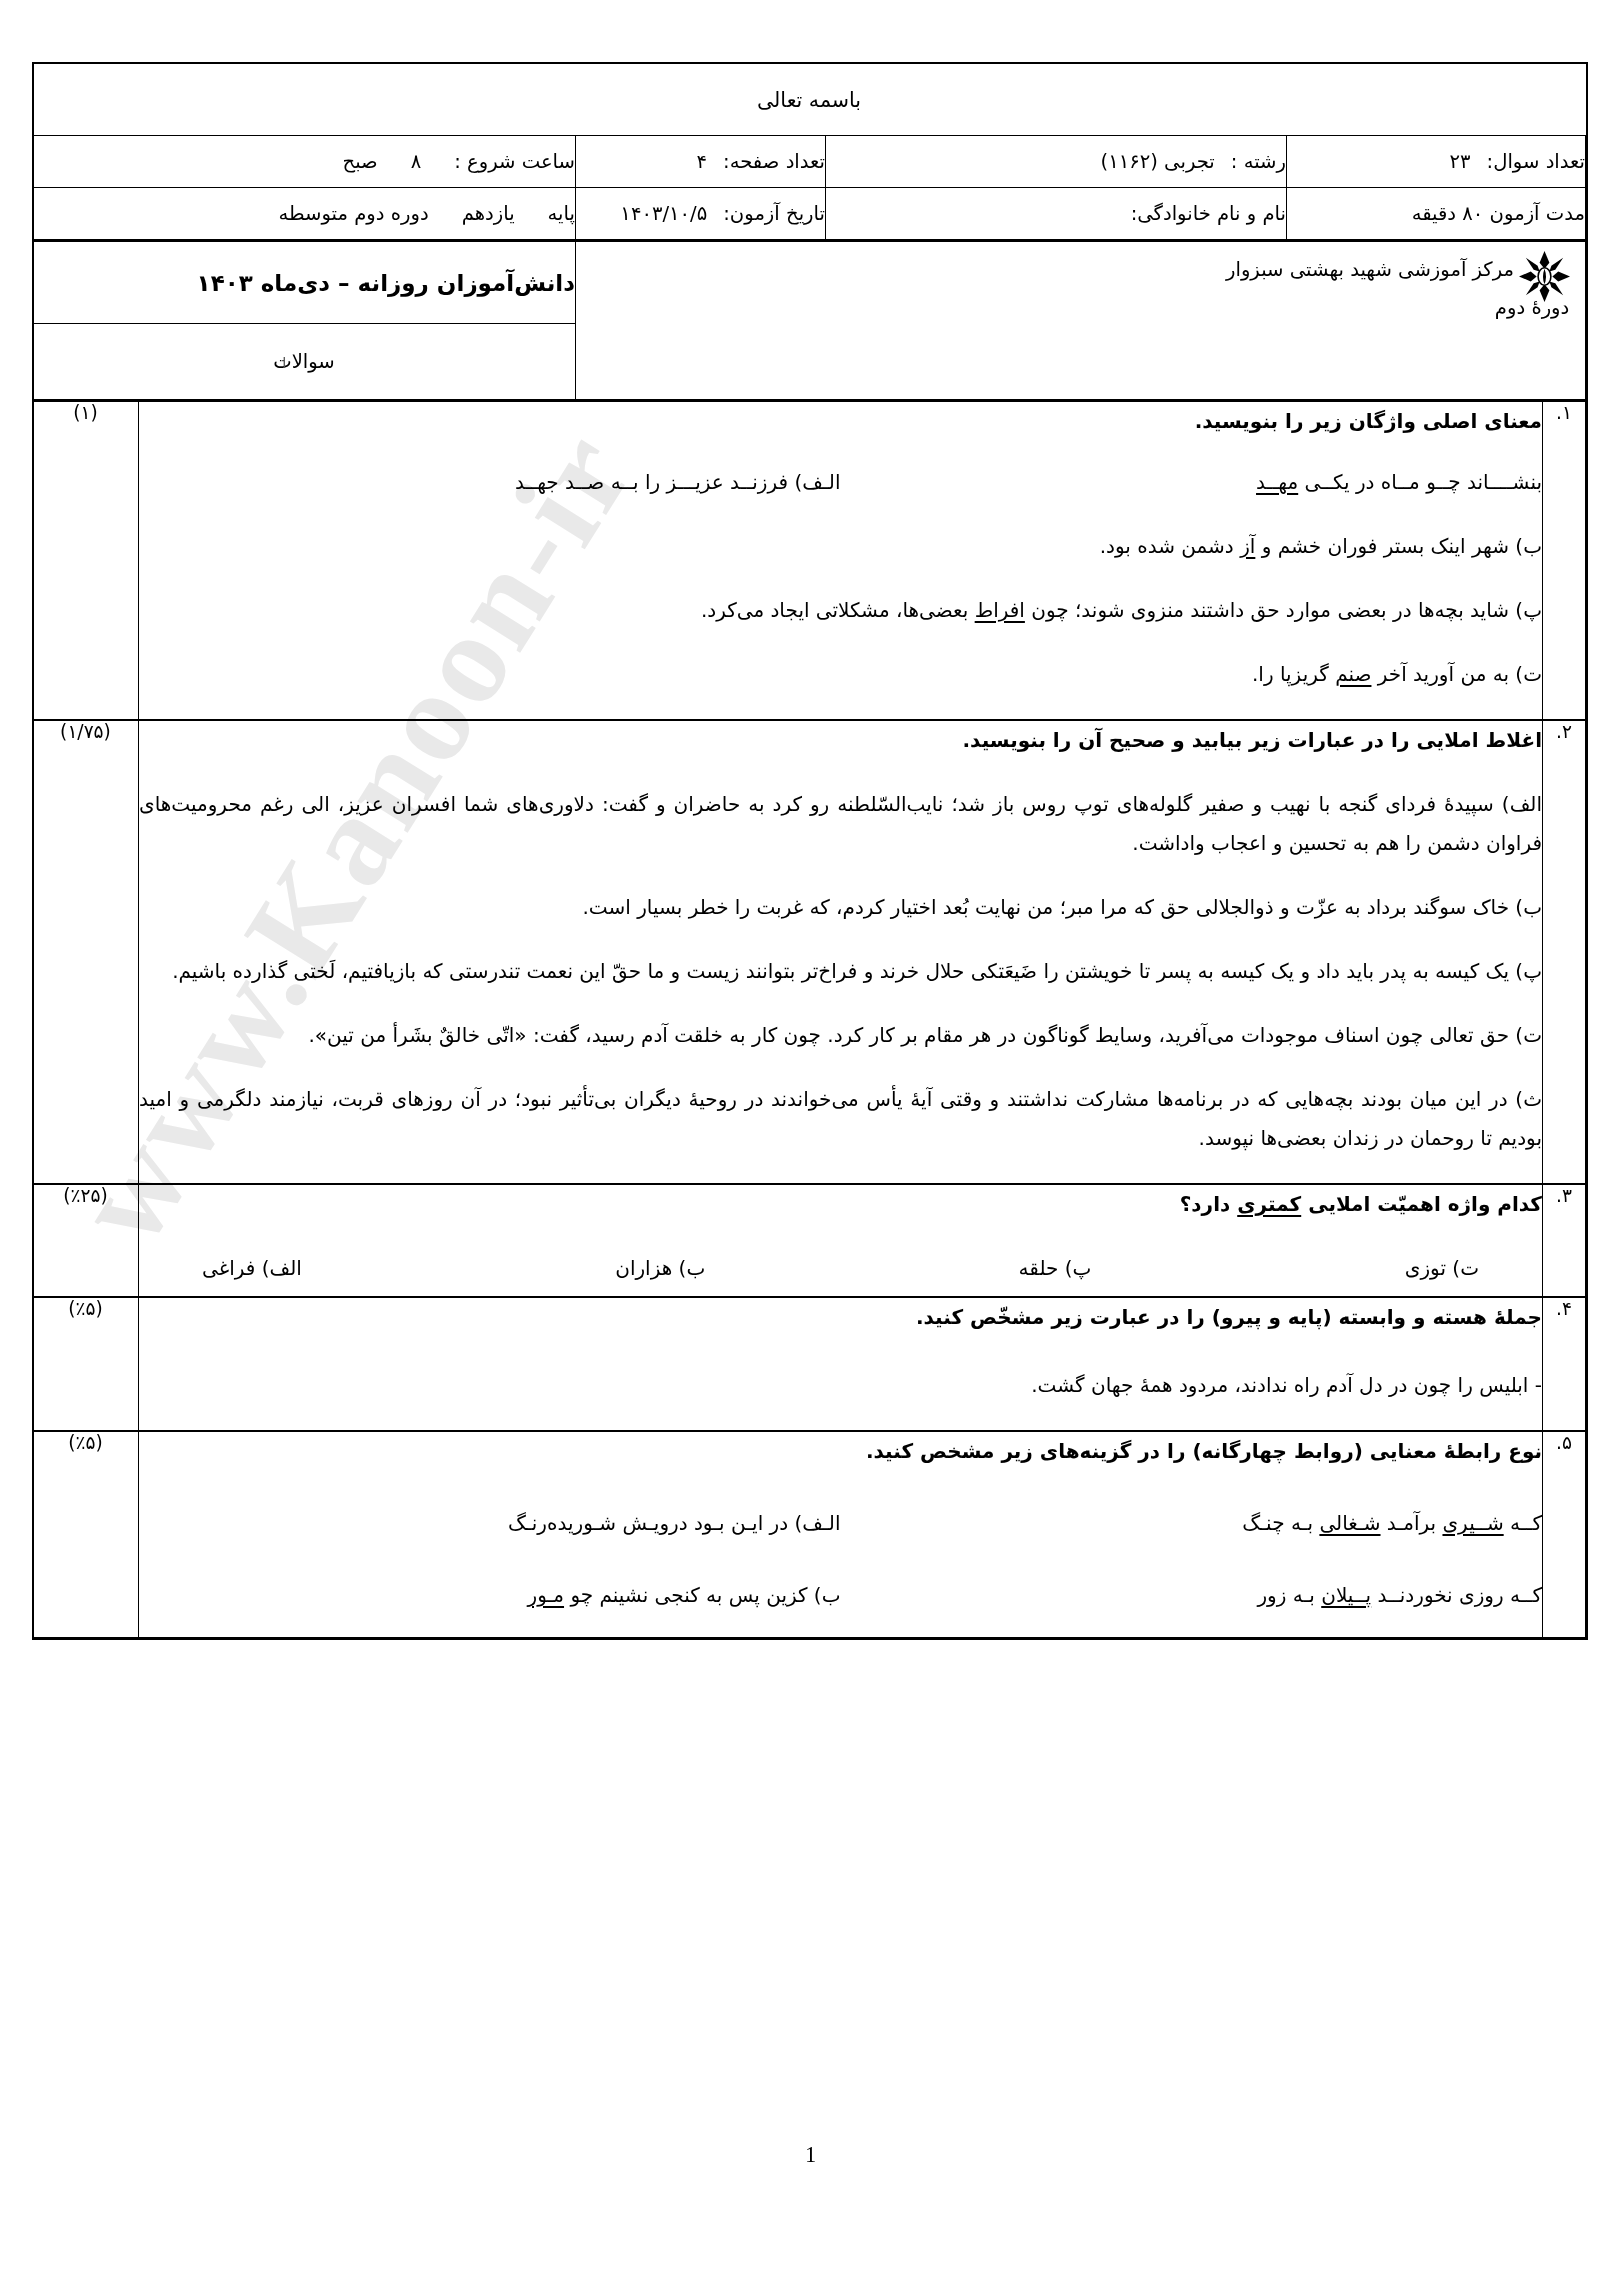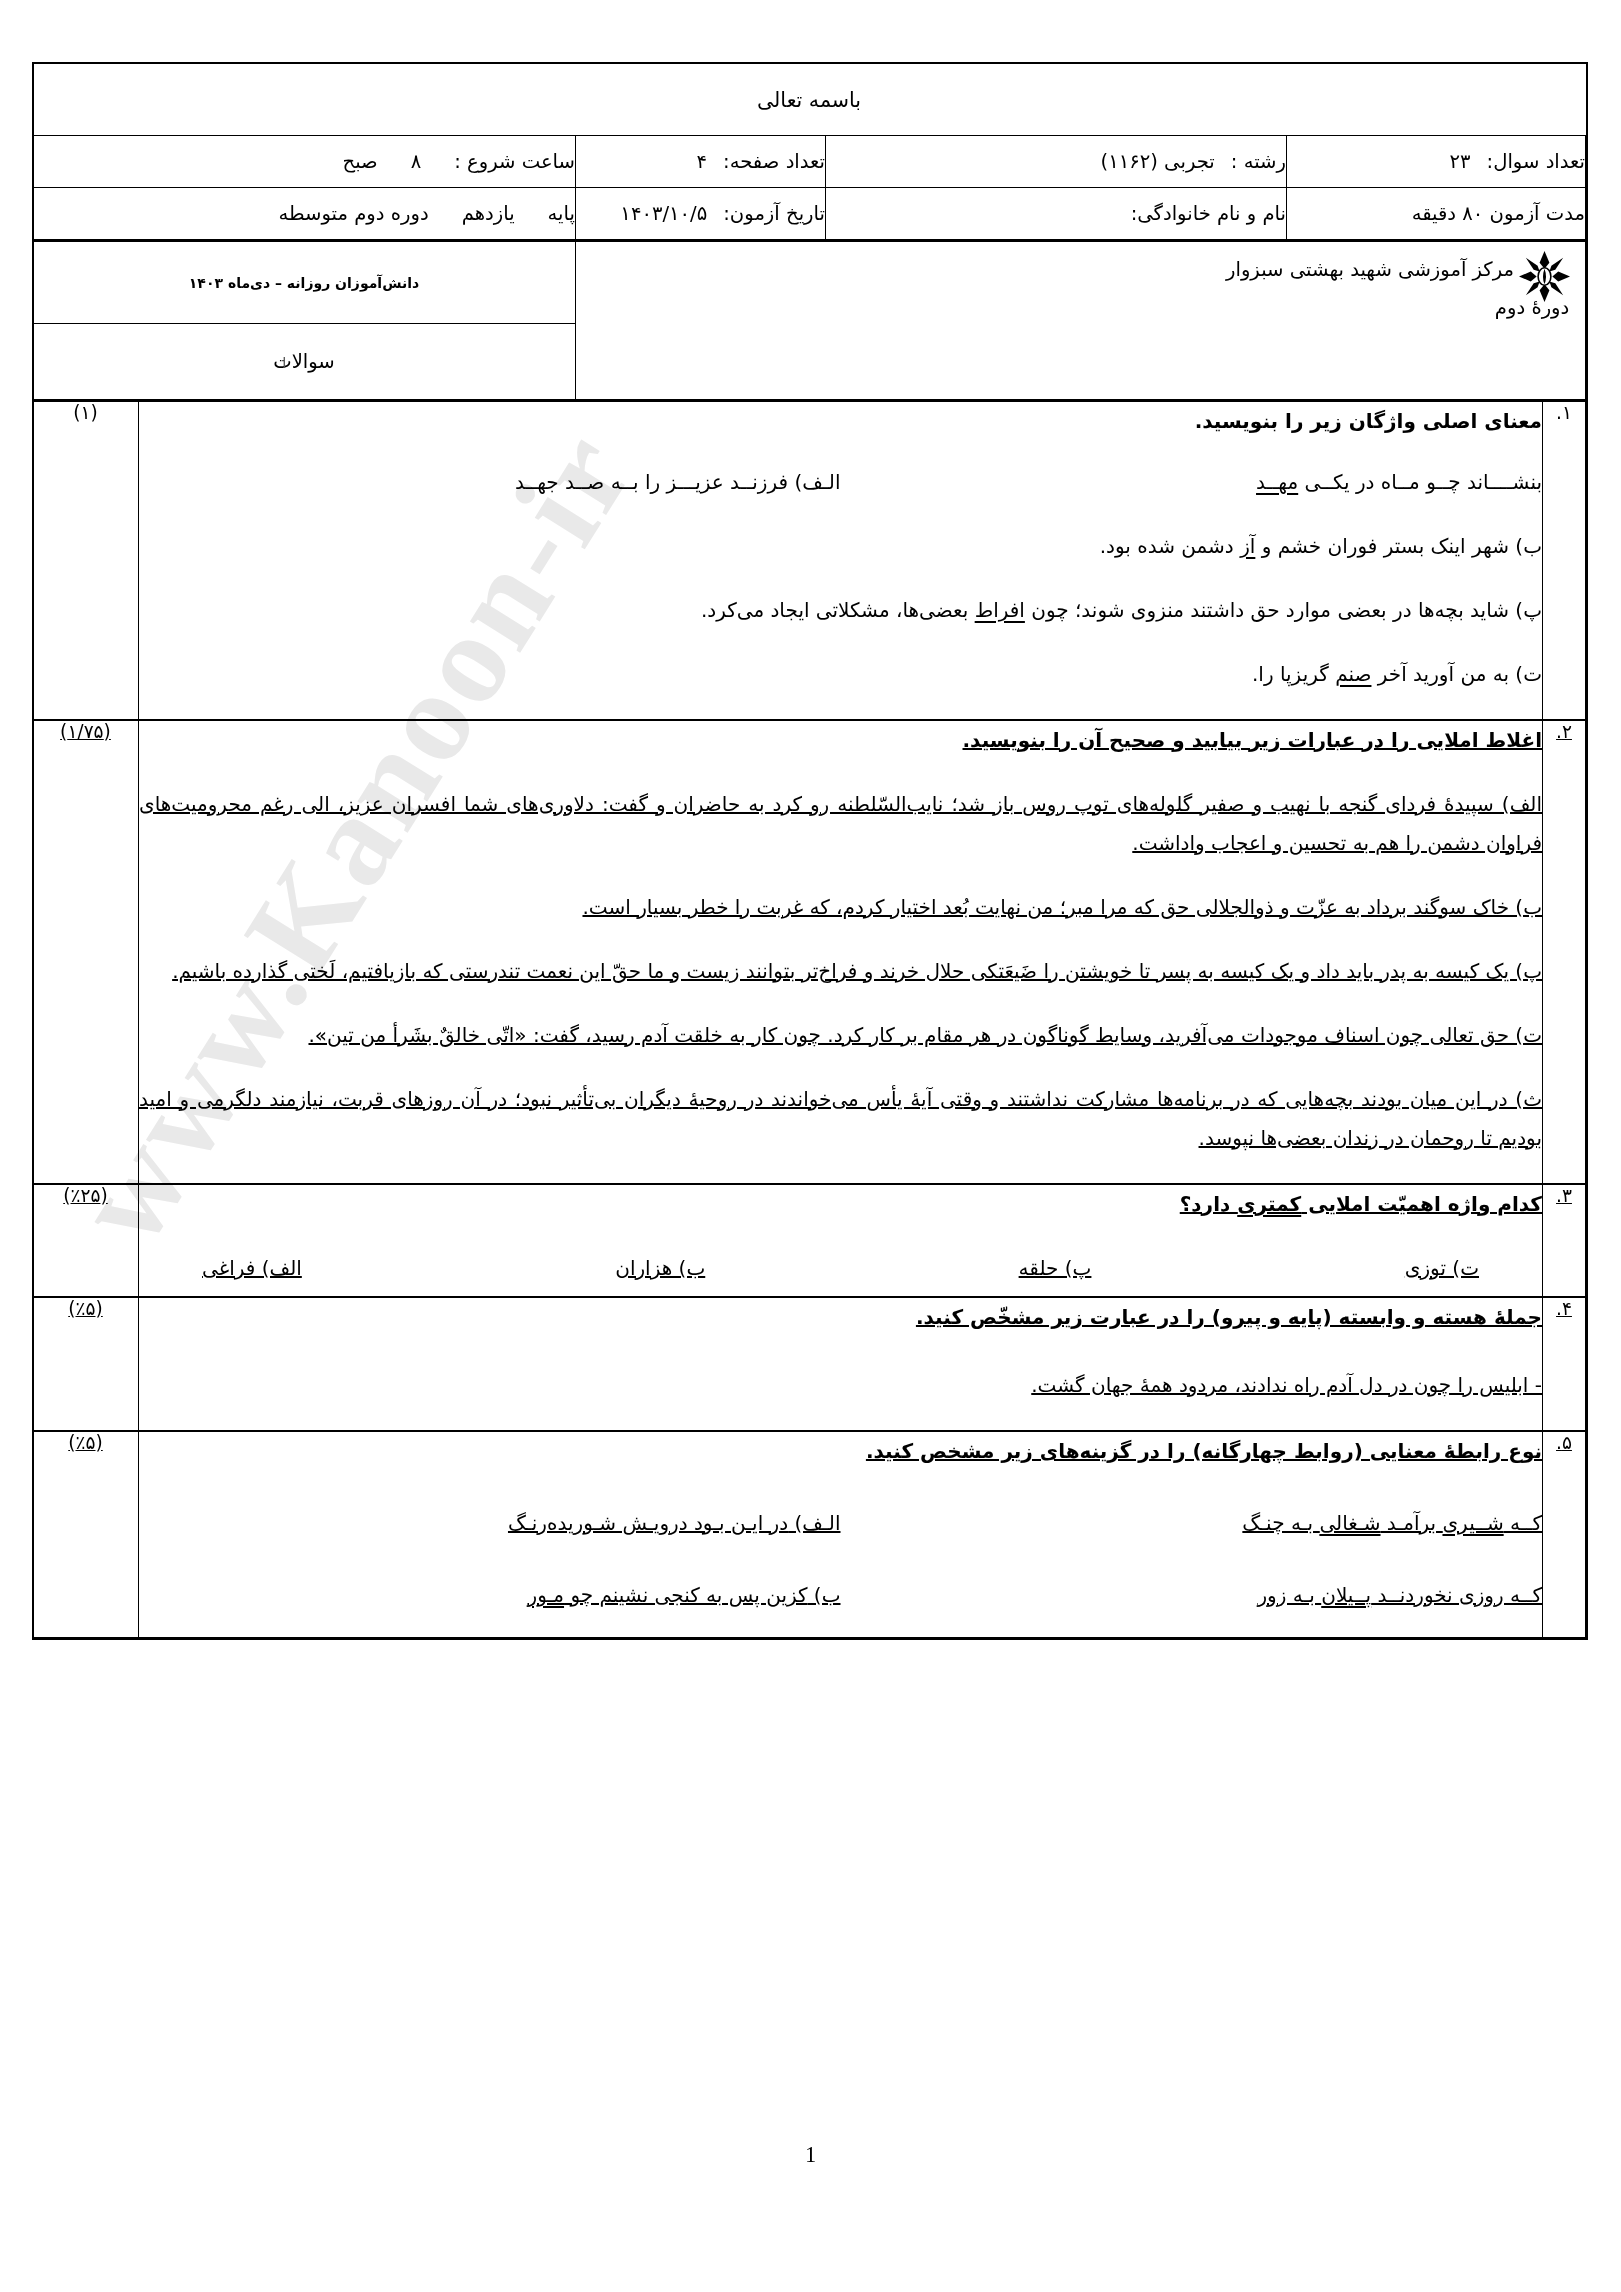--- a/index.html
+++ b/index.html
@@ -121,22 +121,22 @@
     font-size: 19.6px;
   }
   .logo {
     position: absolute;
     right: 13.7px;
     top: 7.8px;
     width: 53px;
     height: 53px;
   }
   .exam-meta-cell {
-    text-align: center;
-    font-size: 14px;
+    text-align: right;
+    font-size: 23px;
     font-weight: bold;
     height: 55px;
   }
   .soalat-cell {
     text-align: center;
     font-size: 19.6px;
     height: 51px;
     position: relative;
   }
   .soalat-tick {
@@ -231,21 +231,21 @@
     position: absolute;
     left: 0;
     top: 2142px;
     width: 1621px;
     text-align: center;
     font-family: "Liberation Serif", serif;
     font-size: 22.5px;
     direction: ltr;
   }
 
-  .sep-strong { border-top: 2px solid #000 !important; text-decoration: underline; }
+  .sep-strong { border-top: 2px solid #000 !important; }
 </style>
 </head>
 <body>
 
 <div id="page">
 
   <div id="watermark">
     <div class="wm-text">www.Kanoon-ir</div>
   </div>
 

